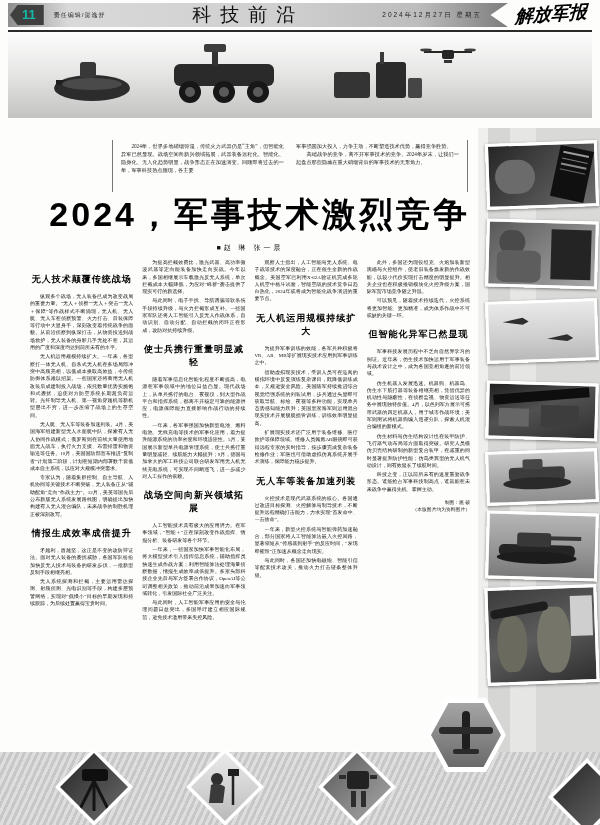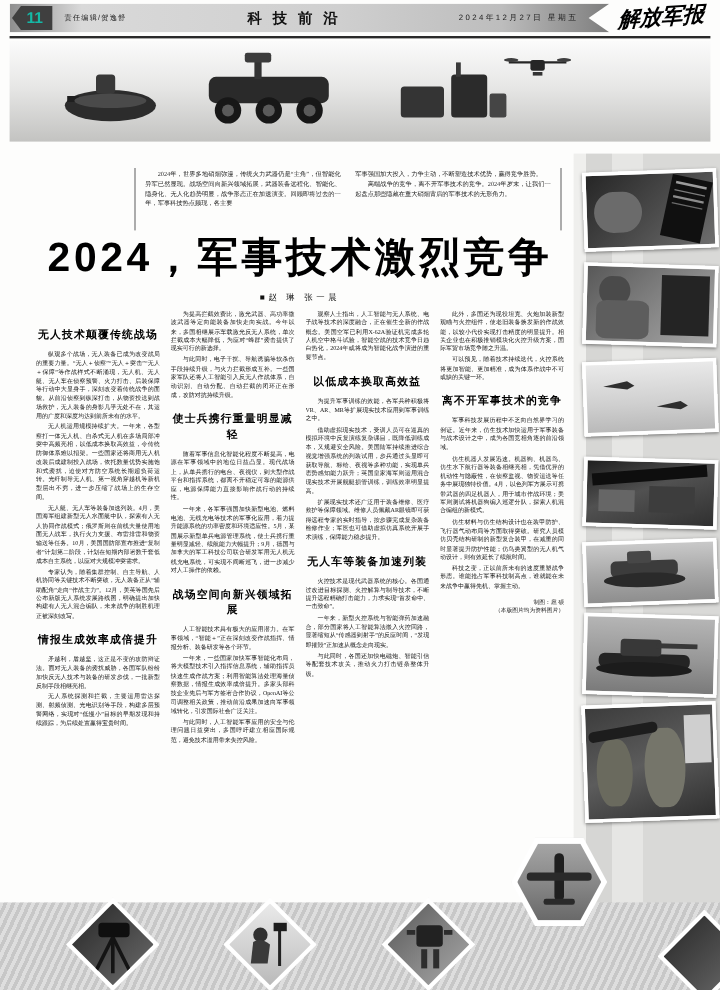--- a/index.html
+++ b/index.html
@@ -8,21 +8,21 @@
 
   
   .topbar{position:absolute;top:3px;left:8px;width:500px;height:24px;
           background:linear-gradient(90deg,#8e8e8e 0,#d9d9d9 12%,#cfcfcf 55%,#bdbdbd 82%,#7d7d7d 100%);
           clip-path:polygon(0 0,100% 0,96.5% 50%,100% 100%,0 100%);
           display:flex;align-items:center;}
   .badge{position:relative;margin-left:2px;background:#3f3f3f;color:#14b8a6;font-weight:bold;
          font-size:13px;line-height:20px;padding:0 8px 0 12px;height:20px;
          clip-path:polygon(0 50%,22% 0,100% 0,100% 100%,22% 100%);}
   .editor{font-size:6px;color:#222;margin-left:10px;letter-spacing:1px;}
-  .sec-title{flex:1;text-align:center;font-size:12px;font-weight:700;letter-spacing:9px;color:#111;
+  .sec-title{flex:1;text-align:center;font-size:19px;font-weight:400;letter-spacing:9px;color:#111;
              text-indent:9px;}
   .issue-date{font-size:6.5px;color:#222;letter-spacing:2px;margin-right:26px;}
   .masthead{position:absolute;top:2px;right:6px;width:86px;height:26px;text-align:center;
             font-family:"DejaVu Serif",serif;font-style:italic;font-weight:700;font-size:18px;
             transform:rotate(-4deg) skewX(-6deg);color:#000;}
   .head-rule{position:absolute;top:30px;left:8px;width:584px;height:2px;background:#2a2a2a;}
 
   
   .banner{position:absolute;top:34px;left:8px;width:584px;height:84px;
           background:linear-gradient(180deg,#fbfbfb 0,#e7e7e6 45%,#c3c3c1 100%);overflow:hidden;}
@@ -30,21 +30,21 @@
 
   
   .intro{position:absolute;top:140px;left:112px;width:356px;height:52px;
          border-left:1px solid #777;border-right:1px solid #777;
          display:flex;gap:12px;padding:2px 8px;box-sizing:border-box;}
   .intro .icol{flex:1;font-family:"Liberation Serif",serif;font-size:5.2px;line-height:8px;
                text-align:justify;}
   .intro p{margin:0;text-indent:2em;}
 
   
-  .headline{position:absolute;top:192px;left:30px;width:440px;margin:0;text-align:center;
+  .headline{position:absolute;top:192px;left:30px;width:440px;margin:0;text-align:right;
             font-size:34px;font-weight:900;letter-spacing:3px;color:#000;white-space:nowrap;}
   .byline{position:absolute;top:243px;left:30px;width:440px;text-align:center;
           font-size:7px;letter-spacing:3px;color:#111;}
 
   
   .cols{position:absolute;top:259px;left:30px;width:440px;height:494px;display:flex;gap:9px;overflow:hidden;}
   .col{width:calc((100% - 27px)/4);overflow:hidden;}
   .col h3{font-size:9px;font-weight:900;text-align:center;letter-spacing:1px;margin:9px 0 7px;color:#000;}
   .col:first-child h3:first-child{margin-top:14px;}
   .col p{font-family:"Liberation Serif",serif;font-size:5px;line-height:7.3px;margin:0 0 2px;
@@ -164,33 +164,33 @@
       <h3>使士兵携行重量明显减轻</h3>
       <p>随着军事信息化智能化程度不断提高，电源在军事领域中的地位日益凸显。现代战场上，从单兵携行的电台、夜视仪，到大型作战平台和指挥系统，都离不开稳定可靠的能源供应，电源保障能力直接影响作战行动的持续性。</p>
       <p>一年来，各军事强国加快新型电池、燃料电池、无线充电等技术的军事化应用，着力提升能源系统的功率密度和环境适应性。5月，某国展示新型单兵电源管理系统，使士兵携行重量明显减轻、续航能力大幅提升；9月，德国与加拿大的军工科技公司联合研发军用无人机无线充电系统，可实现不间断巡飞，进一步减少对人工操作的依赖。</p>
       <h3>战场空间向新兴领域拓展</h3>
       <p>人工智能技术具有极大的应用潜力。在军事领域，“智能＋”正在深刻改变作战指挥、情报分析、装备研发等各个环节。</p>
       <p>一年来，一些国家加快军事智能化布局，将大模型技术引入指挥信息系统，辅助指挥员快速生成作战方案；利用智能算法处理海量侦察数据，情报生成效率成倍提升。多家头部科技企业先后与军方签署合作协议，OpenAI等公司调整相关政策，推动前沿成果加速向军事领域转化，引发国际社会广泛关注。</p>
       <p>与此同时，人工智能军事应用的安全与伦理问题日益突出，多国呼吁建立相应国际规范，避免技术滥用带来失控风险。</p>
     </div>
     <div class="col">
       <p>观察人士指出，人工智能与无人系统、电子战等技术的深度融合，正在催生全新的作战概念。美国空军已利用X-62A验证机完成多轮人机空中格斗试验，智能空战的技术竞争日趋白热化，2024年或将成为智能化战争演进的重要节点。</p>
-      <h3>以低成本换取高效益</h3>
+      <h3>无人机运用规模持续扩大</h3>
       <p>为提升军事训练的效能，各军兵种积极将VR、AR、MR等扩展现实技术应用到军事训练之中。</p>
       <p>借助虚拟现实技术，受训人员可在逼真的模拟环境中反复演练复杂课目，既降低训练成本，又规避安全风险。美国陆军持续推进综合视觉增强系统的列装试用，步兵通过头显即可获取导航、标绘、夜视等多种功能，实现单兵态势感知能力跃升；英国皇家海军则运用混合现实技术开展舰艇损管训练，训练效率明显提高。</p>
       <p>扩展现实技术还广泛用于装备维修、医疗救护等保障领域。维修人员佩戴AR眼镜即可获得远程专家的实时指导，按步骤完成复杂装备检修作业；军医也可借助虚拟仿真系统开展手术演练，保障能力稳步提升。</p>
       <h3>无人车等装备加速列装</h3>
       <p>火控技术是现代武器系统的核心。各国通过改进目标探测、火控解算与制导技术，不断提升远程精确打击能力，力求实现“首发命中、一击致命”。</p>
       <p>一年来，新型火控系统与智能弹药加速融合，部分国家将人工智能算法嵌入火控回路，显著缩短从“传感器到射手”的反应时间，“发现即摧毁”正加速从概念走向现实。</p>
       <p>与此同时，各国还加快电磁炮、智能引信等配套技术攻关，推动火力打击链条整体升级。</p>
     </div>
     <div class="col">
       <p>此外，多国还为现役坦克、火炮加装新型观瞄与火控组件，使老旧装备焕发新的作战效能，以较小代价实现打击精度的明显提升。相关企业也在积极推销模块化火控升级方案，国际军贸市场竞争随之升温。</p>
       <p>可以预见，随着技术持续迭代，火控系统将更加智能、更加精准，成为体系作战中不可或缺的关键一环。</p>
-      <h3>离不开军事技术的竞争</h3>
+      <h3>但智能化异军已然显现</h3>
       <p>军事科技发展历程中不乏向自然界学习的例证。近年来，仿生技术加快运用于军事装备与战术设计之中，成为各国竞相角逐的前沿领域。</p>
       <p>仿生机器人发展迅速。机器狗、机器鸟、仿生水下航行器等装备相继亮相，凭借优异的机动性与隐蔽性，在侦察监视、物资运送等任务中展现独特价值。4月，以色列军方展示可携带武器的四足机器人，用于城市作战环境；美军则测试将机器狗编入巡逻分队，探索人机混合编组的新模式。</p>
       <p>仿生材料与仿生结构设计也在装甲防护、飞行器气动布局等方面取得突破。研究人员模仿贝壳结构研制的新型复合装甲，在减重的同时显著提升防护性能；仿鸟类翼型的无人机气动设计，则有效延长了续航时间。</p>
       <p>科技之变，正以前所未有的速度重塑战争形态。谁能抢占军事科技制高点，谁就能在未来战争中赢得先机、掌握主动。</p>
       <div class="credits">
         <div>制图：扈 硕</div>
         <div>（本版图片均为资料图片）</div>
       </div>
     </div>
   </div>

